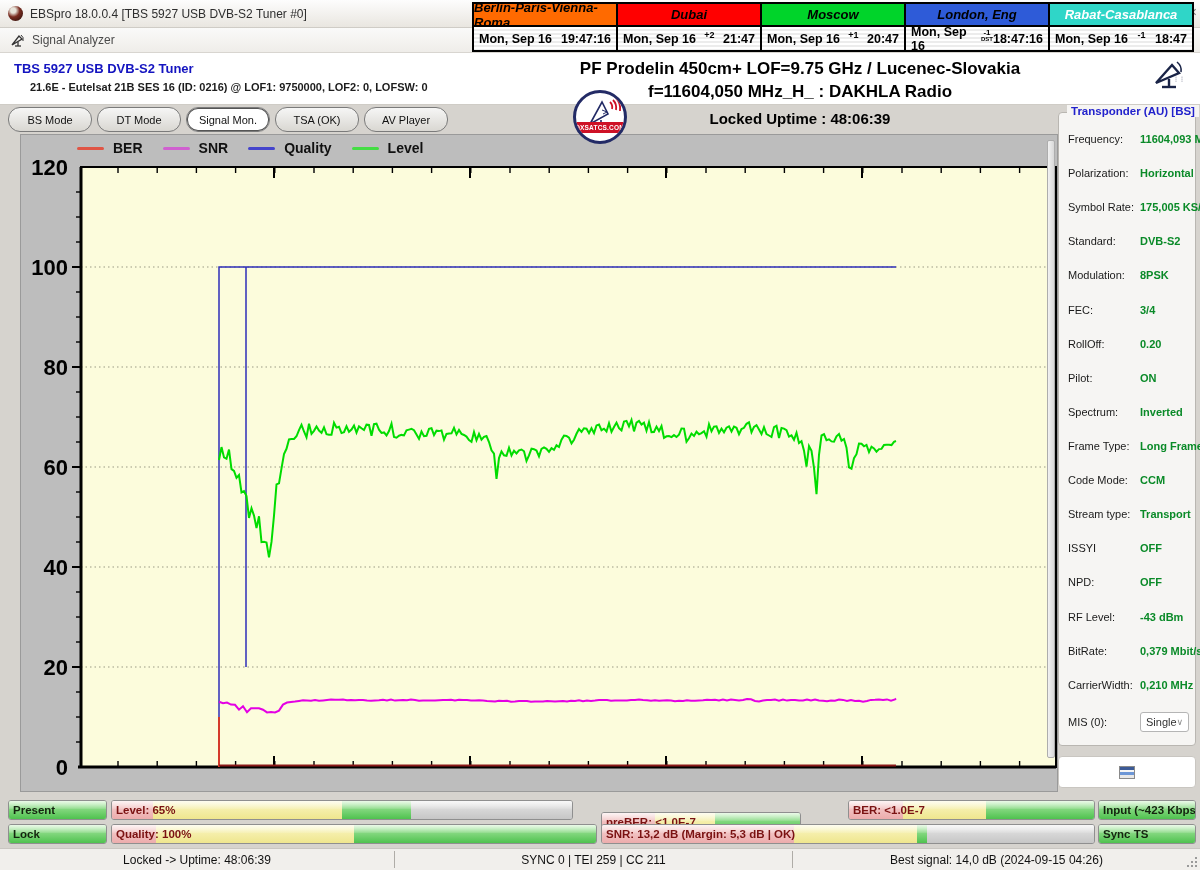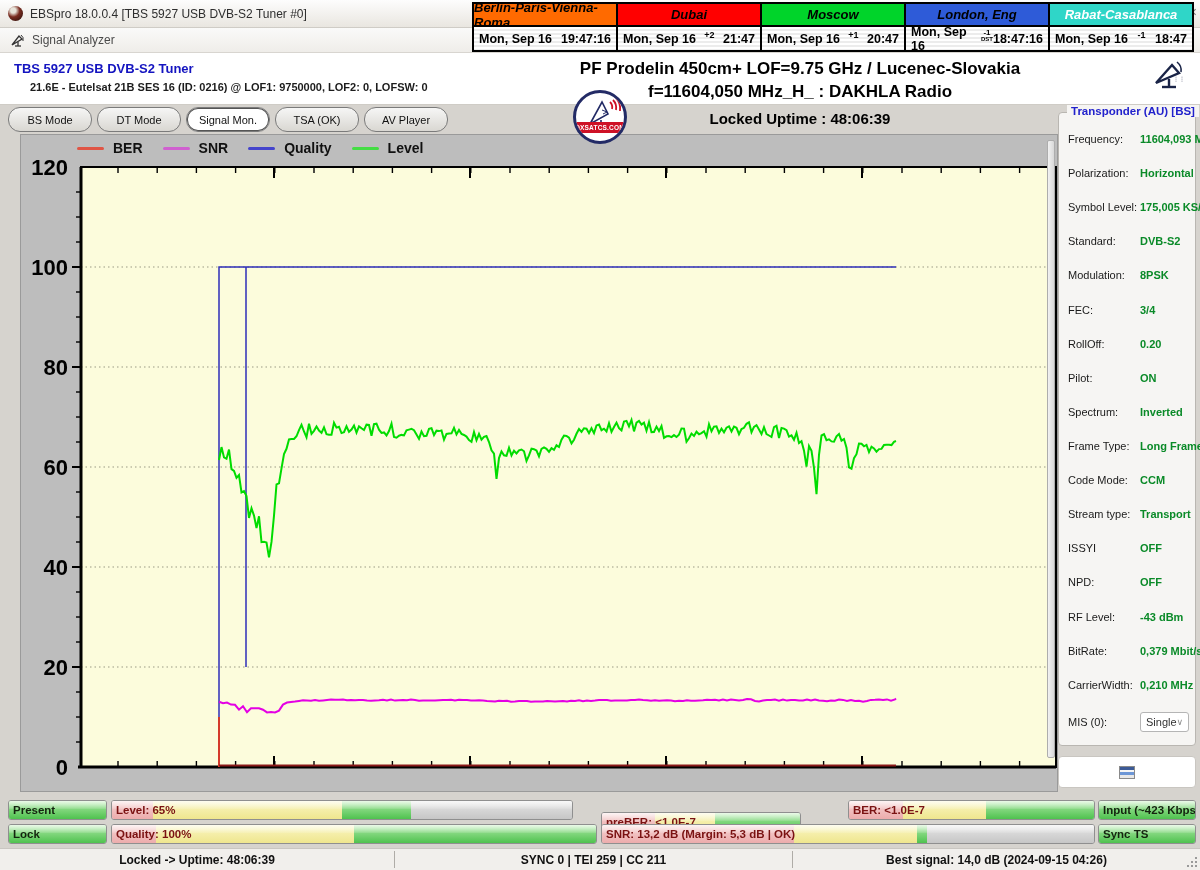--- a/index.html
+++ b/index.html
@@ -104,21 +104,21 @@
   .bar-seg { position:absolute; top:0; height:100%; }
   .bar-gloss { position:absolute; left:0; top:0; width:100%; height:45%;
     background:linear-gradient(rgba(255,255,255,.75),rgba(255,255,255,.1)); }
   .bar-label { position:absolute; left:4px; top:0; line-height:19px; font-size:11.5px; font-weight:bold;
     white-space:nowrap; }
 
   
   .statusbar { position:absolute; left:0; top:848px; width:1200px; height:22px; background:#F1EFEC;
     border-top:1px solid #C9C6C1; display:flex; }
   .status-sec { display:flex; align-items:center; justify-content:center; font-size:12px;
-    font-weight:bold; color:#111; }
+    font-weight:normal; color:#111; }
   .status-sep { width:1px; background:#AFaCA7; margin:2px 0; }
   .grip { position:absolute; right:2px; bottom:2px; width:12px; height:12px;
     background:
       radial-gradient(circle at 10px 10px, #9a9a9a 1.2px, transparent 1.5px),
       radial-gradient(circle at 6px 10px, #9a9a9a 1.2px, transparent 1.5px),
       radial-gradient(circle at 10px 6px, #9a9a9a 1.2px, transparent 1.5px),
       radial-gradient(circle at 2px 10px, #9a9a9a 1.2px, transparent 1.5px),
       radial-gradient(circle at 6px 6px, #9a9a9a 1.2px, transparent 1.5px),
       radial-gradient(circle at 10px 2px, #9a9a9a 1.2px, transparent 1.5px); }
 </style>
@@ -407,21 +407,21 @@
   <div class="tp-rows" id="tp-rows">
       <div class="tp-row">
         <div class="tp-label">Frequency:</div>
         <div class="tp-value">11604,093 MHz</div>
       </div>
       <div class="tp-row">
         <div class="tp-label">Polarization:</div>
         <div class="tp-value">Horizontal</div>
       </div>
       <div class="tp-row">
-        <div class="tp-label">Symbol Level:</div>
+        <div class="tp-label">Symbol Rate:</div>
         <div class="tp-value">175,005 KS/s</div>
       </div>
       <div class="tp-row">
         <div class="tp-label">Standard:</div>
         <div class="tp-value">DVB-S2</div>
       </div>
       <div class="tp-row">
         <div class="tp-label">Modulation:</div>
         <div class="tp-value">8PSK</div>
       </div>

